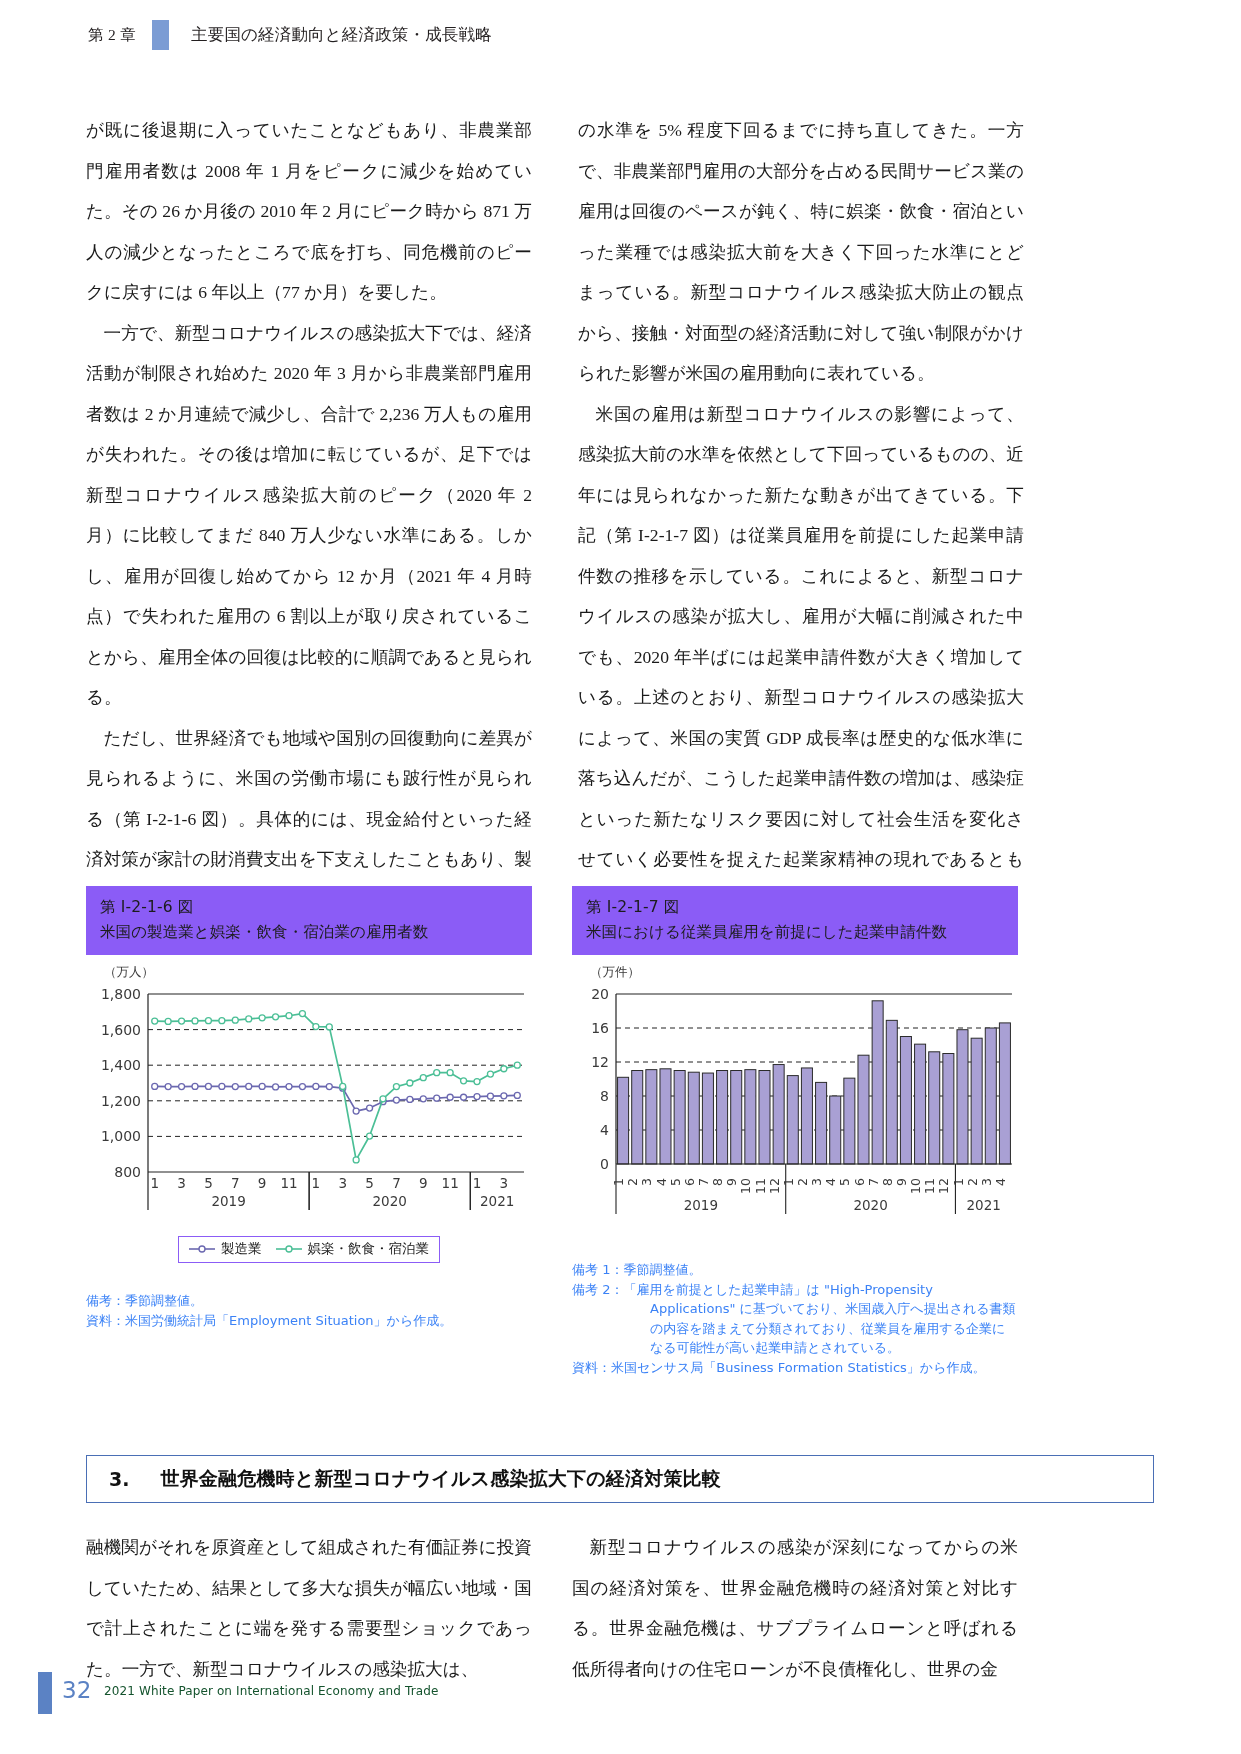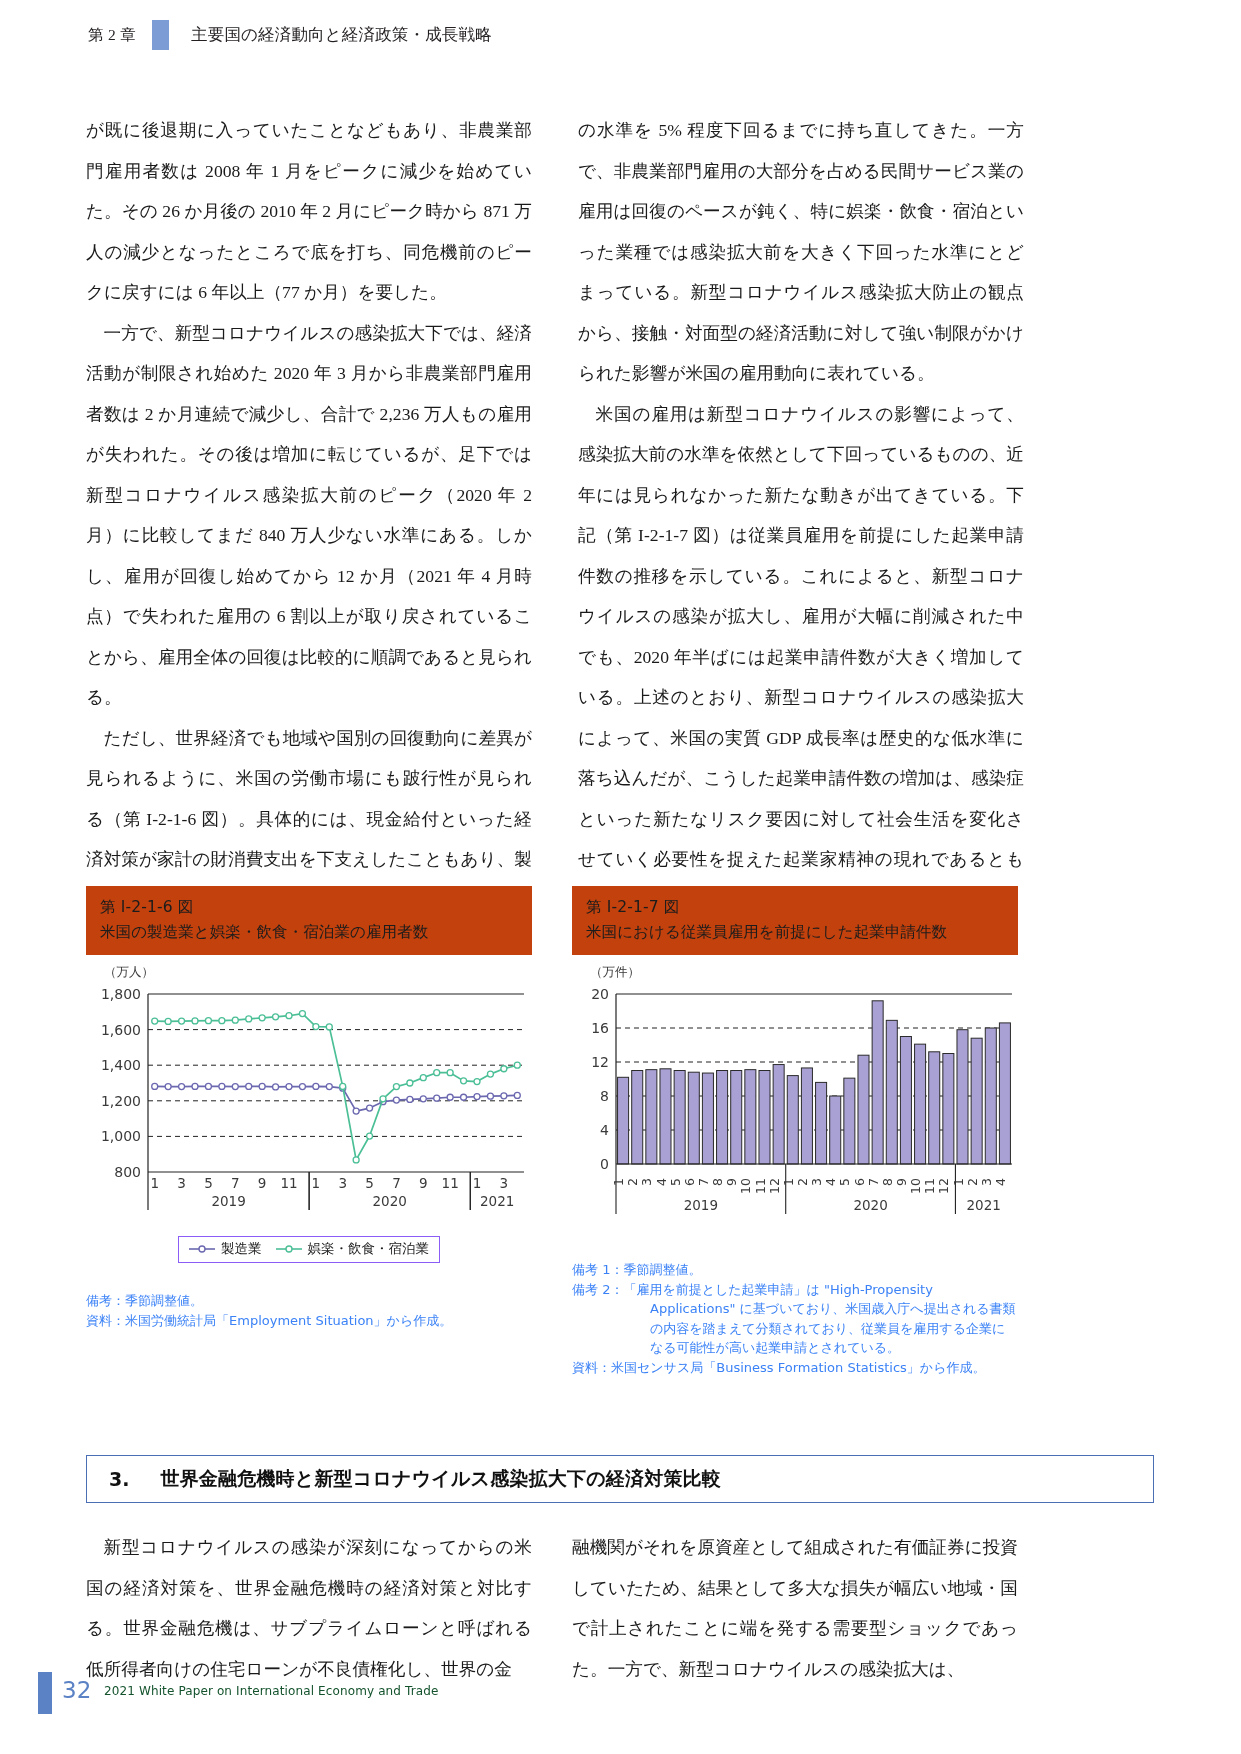--- a/index.html
+++ b/index.html
@@ -30,21 +30,21 @@
     letter-spacing:.002em;
   }
   .col p.ind{text-indent:1em;}
 
   
   .figwrap{position:absolute;top:886px;}
   .fig-left{left:86px;width:446px;}
   .fig-right{left:572px;width:446px;}
 
   .fig-head{
-    background:#c2410c;
+    background:#8b5cf6;
     padding:9px 14px 10px 14px;
     font-family:"DejaVu Sans","Liberation Sans",sans-serif;
     font-size:15.5px;line-height:25px;color:#1c1c1c;
   }
   .fig-head .no{display:block;letter-spacing:.01em;}
   .fig-head .nm{display:block;letter-spacing:.005em;}
 
   .axislabel{
     font-family:"DejaVu Sans","Liberation Sans",sans-serif;
     font-size:12.5px;color:#3a3a3a;margin:9px 0 0 18px;
@@ -366,24 +366,24 @@
     </div>
   </div>
 
   <div class="sec3">
     <span class="num">3.</span>
     <span class="txt">世界金融危機時と新型コロナウイルス感染拡大下の経済対策比較</span>
   </div>
 
   <div class="cols2">
     <div class="col">
+      <p>融機関がそれを原資産として組成された有価証券に投資していたため、結果として多大な損失が幅広い地域・国で計上されたことに端を発する需要型ショックであった。一方で、新型コロナウイルスの感染拡大は、</p>
+    </div>
+    <div class="col">
       <p class="ind">新型コロナウイルスの感染が深刻になってからの米国の経済対策を、世界金融危機時の経済対策と対比する。世界金融危機は、サブプライムローンと呼ばれる低所得者向けの住宅ローンが不良債権化し、世界の金</p>
-    </div>
-    <div class="col">
-      <p>融機関がそれを原資産として組成された有価証券に投資していたため、結果として多大な損失が幅広い地域・国で計上されたことに端を発する需要型ショックであった。一方で、新型コロナウイルスの感染拡大は、</p>
     </div>
   </div>
 
   <div class="footer">
     <span class="tab"></span>
     <span class="pg">32</span>
     <span class="ft">2021 White Paper on International Economy and Trade</span>
   </div>
 
 </div>

